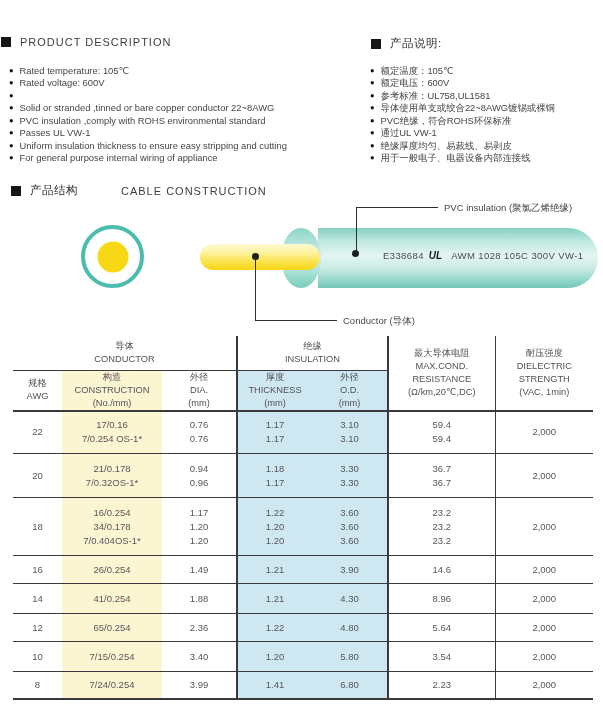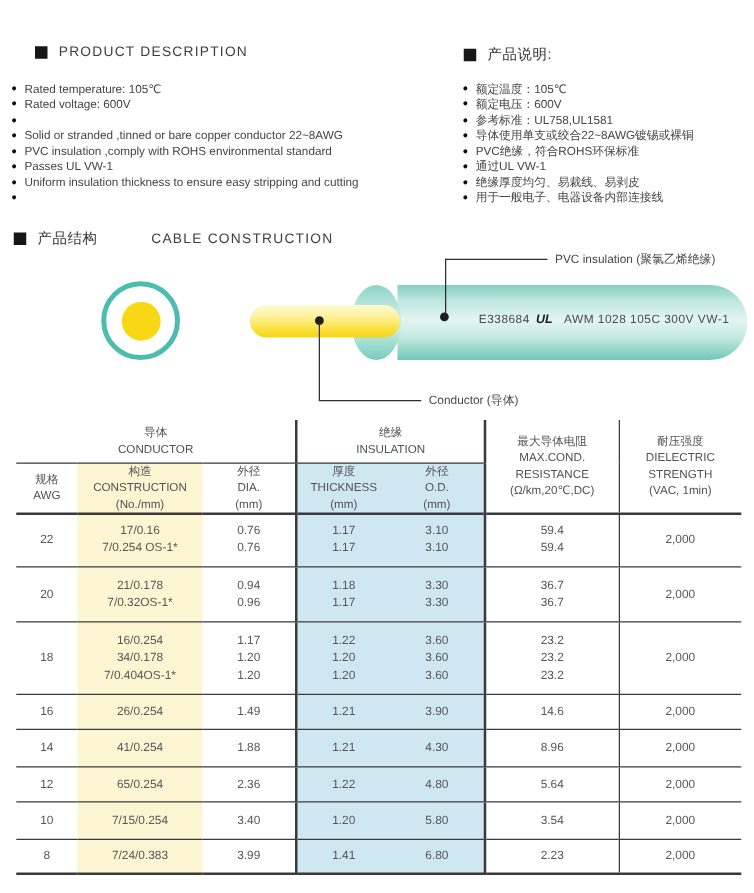--- a/index.html
+++ b/index.html
@@ -59,21 +59,21 @@
   tr.first td{border-top:2px solid var(--line,#3a3a3c);}
   tr.last td{border-bottom:2px solid var(--line,#3a3a3c);}
   .yellow{background:var(--band-yellow,#fbf5d2);}
   .blue{background:var(--band-blue,#cfe7f1);}
 </style>
 </head>
 <body>
 
 <div class="page">
 
-  <div class="section-header" style="left:28px;top:36px;">
+  <div class="section-header" style="left:1px;top:36px;">
     <span class="sq"></span>
     <span class="sec-title">PRODUCT DESCRIPTION</span>
   </div>
   <ul class="bullet-list" style="left:9px;top:65px;width:356px;">
     <li>
         <span class="bullet">●</span>
         <span>Rated temperature: 105℃</span>
       </li>
     <li>
         <span class="bullet">●</span>
@@ -93,20 +93,21 @@
     <li>
         <span class="bullet">●</span>
         <span>Passes UL VW-1</span>
       </li>
     <li>
         <span class="bullet">●</span>
         <span>Uniform insulation thickness to ensure easy stripping and cutting</span>
       </li>
     <li>
         <span class="bullet">●</span>
+        <span>For general purpose internal wiring of appliance</span>
       </li>
   </ul>
 
   <div class="section-header" style="left:371px;top:36px;">
     <span class="sq"></span>
     <span class="sec-title-cn">产品说明:</span>
   </div>
   <ul class="bullet-list" style="left:370px;top:65px;width:228px;">
     <li>
         <span class="bullet">●</span>
@@ -294,21 +295,21 @@
         <td class="c1">10</td>
         <td class="c2 yellow">7/15/0.254</td>
         <td class="c3">3.40</td>
         <td class="c4 blue">1.20</td>
         <td class="c5 blue">5.80</td>
         <td class="c6">3.54</td>
         <td class="c7">2,000</td>
       </tr>
       <tr class="data last" style="height:27px">
         <td class="c1">8</td>
-        <td class="c2 yellow">7/24/0.383</td>
+        <td class="c2 yellow">7/24/0.254</td>
         <td class="c3">3.99</td>
         <td class="c4 blue">1.41</td>
         <td class="c5 blue">6.80</td>
         <td class="c6">2.23</td>
         <td class="c7">2,000</td>
       </tr>
     </tbody>
   </table>
 </div>
 

